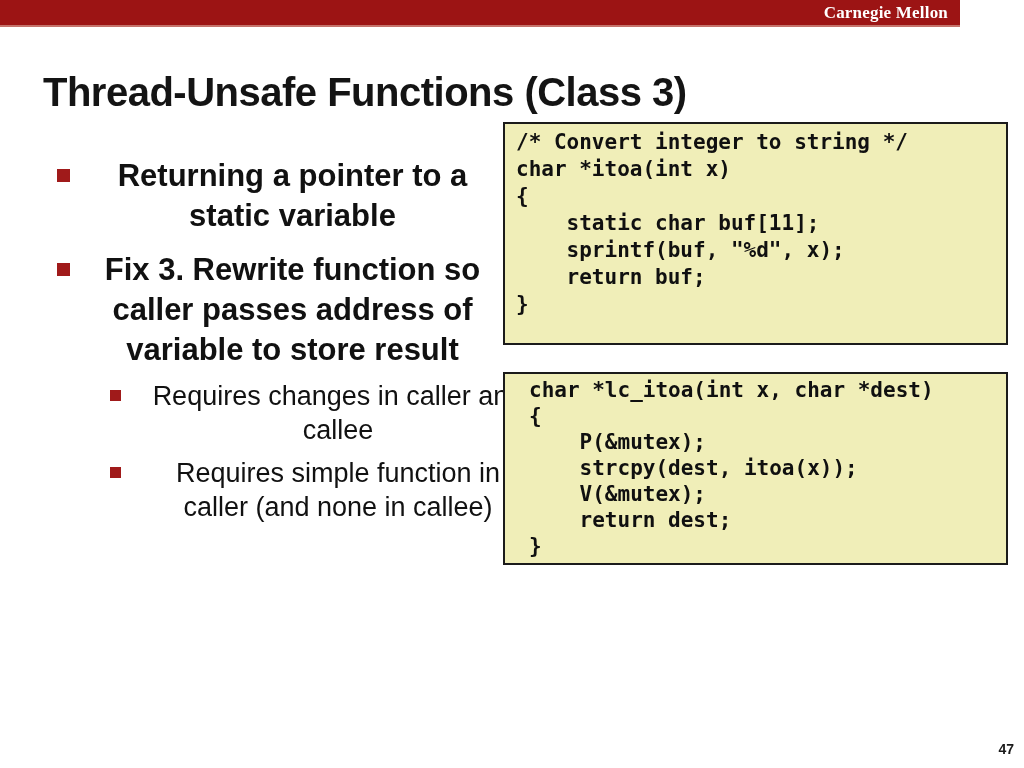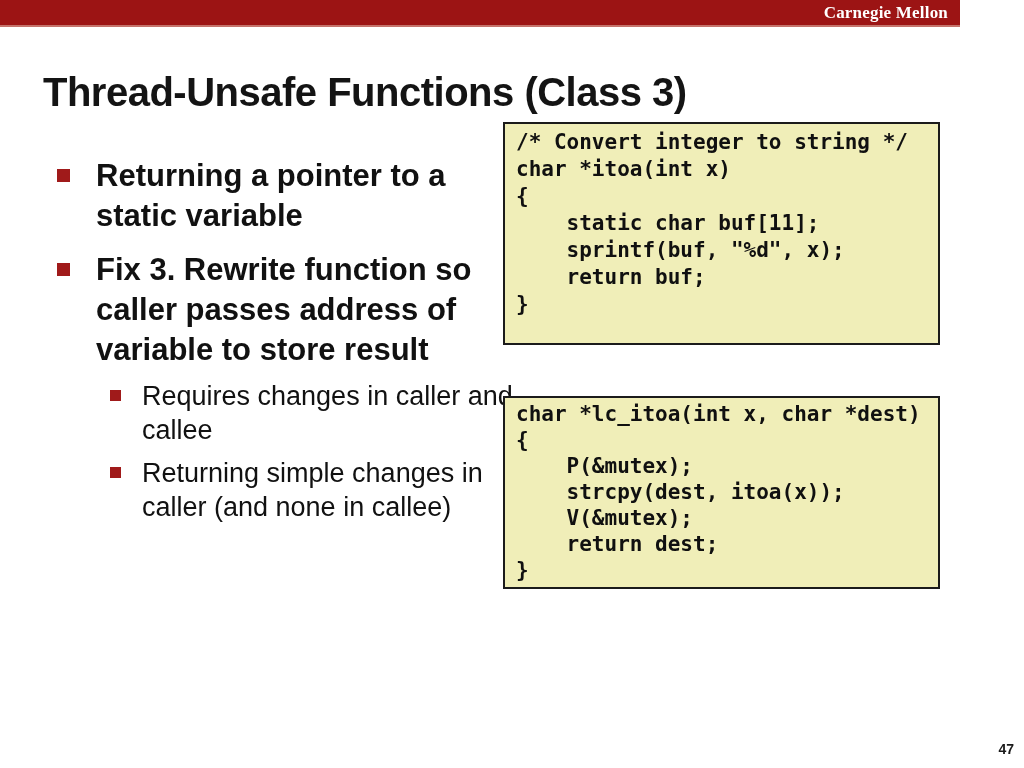--- a/index.html
+++ b/index.html
@@ -38,21 +38,21 @@
     letter-spacing: -0.5px;
     color: #141414;
     white-space: nowrap;
   }
 
   
   .bullets {
     position: absolute; left: 54px; top: 156px; width: 480px;
     list-style: none; margin: 0; padding: 0;
   }
-  .bullets li { display: flex; }
+  .bullets li { display: flex; text-align: center; }
   .l1 {
     font-size: 31px; font-weight: bold; line-height: 40px;
     padding-right: 45px;
     margin-top: 14px;
   }
   .bullets li:first-child { margin-top: 0; }
   .l1 .sq {
     width: 13px; height: 13px; background: #a01a1a;
     flex: 0 0 13px; margin: 13px 26px 0 3px;
   }
@@ -60,36 +60,36 @@
     font-size: 27px; font-weight: normal; line-height: 34px;
     margin: 9px 0 0 56px;
   }
   .l2 .sq {
     width: 11px; height: 11px; background: #a01a1a;
     flex: 0 0 11px; margin: 11px 21px 0 0;
   }
 
   
   .codebox {
-    position: absolute; left: 503px; width: 437px;
+    position: absolute; left: 503px; width: 505px;
     box-sizing: border-box;
     background: #f0eeb8;
     border: 2px solid #1b1b1b;
   }
   .codebox pre {
     margin: 0;
     font-family: "DejaVu Sans Mono", monospace;
     font-weight: bold;
     font-size: 21px;
     color: #101010;
     white-space: pre;
   }
   #codebox-itoa   { top: 122px; height: 223px; padding: 5px 11px; }
   #codebox-itoa pre   { line-height: 27px; }
-  #codebox-lcitoa { top: 396px; height: 193px; padding: 3px 11px; }
+  #codebox-lcitoa { top: 372px; height: 193px; padding: 3px 24px; }
   #codebox-lcitoa pre { line-height: 26px; }
 
   
   .pagenum {
     position: absolute; right: 10px; bottom: 11px;
     font-size: 14px; font-weight: bold; color: #1a1a1a;
   }
 </style>
 </head>
 <body>
@@ -108,21 +108,21 @@
   <li class="l1">
     <span class="sq"></span>
     <span>Fix 3.  Rewrite function so caller passes address of variable to store result</span>
   </li>
   <li class="l2">
     <span class="sq"></span>
     <span>Requires changes in caller and callee</span>
   </li>
   <li class="l2">
     <span class="sq"></span>
-    <span>Returning simple changes in caller (and none in callee)</span>
+    <span>Requires simple function in caller (and none in callee)</span>
   </li>
 </ul>
 
 <div class="codebox" id="codebox-itoa">
   <pre>/* Convert integer to string */
 char *itoa(int x)
 {
     static char buf[11];
     sprintf(buf, "%d", x);
     return buf;

